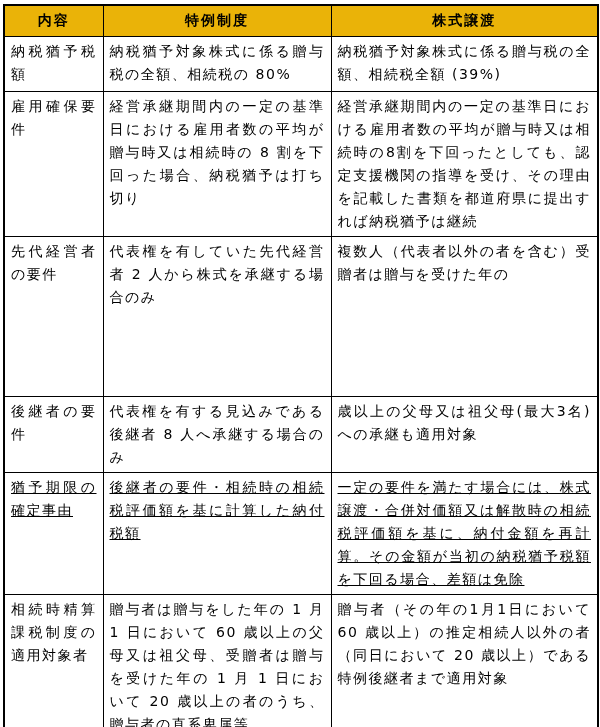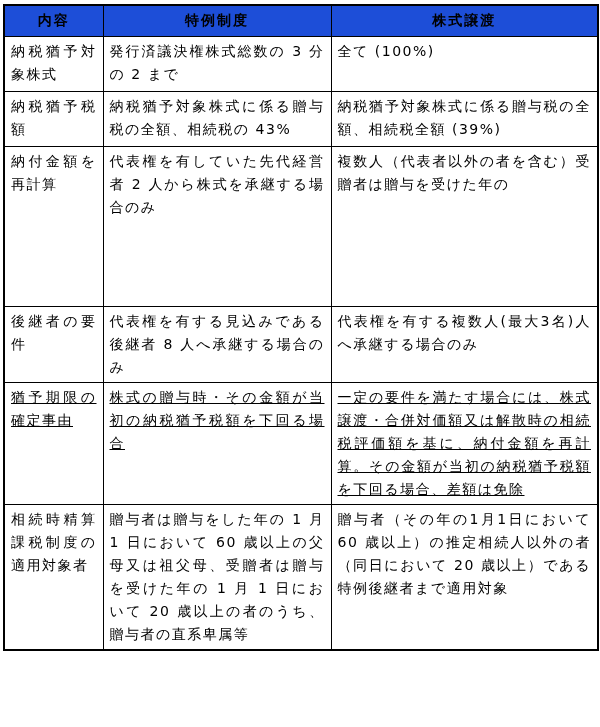--- a/index.html
+++ b/index.html
@@ -24,21 +24,21 @@
     border: 2px solid #000000;
   }
   table.compare th,
   table.compare td {
     border: 1px solid #000000;
     vertical-align: top;
     overflow: hidden;
     word-break: break-all;
   }
   table.compare th {
-    background: #1d4ed8;
+    background: #eab308;
     font-size: 14px;
     font-weight: bold;
     text-align: center;
     vertical-align: middle;
     height: 26px;
     padding: 2px 4px;
     letter-spacing: 2px;
   }
   table.compare td {
     font-size: 14px;
@@ -68,42 +68,42 @@
     </colgroup>
     <thead>
       <tr>
         <th>内容</th>
         <th>特例制度</th>
         <th>株式譲渡</th>
       </tr>
     </thead>
     <tbody>
       <tr>
-        <td class="c-item">納税猶予対象株式</td>
-        <td>発行済議決権株式総数の 3 分の 2 まで</td>
-        <td>全て (100%)</td>
-      </tr>
-      <tr>
         <td class="c-item">納税猶予税額</td>
-        <td>納税猶予対象株式に係る贈与税の全額、相続税の 43%</td>
+        <td>納税猶予対象株式に係る贈与税の全額、相続税の 80%</td>
         <td>納税猶予対象株式に係る贈与税の全額、相続税全額 (39%)</td>
       </tr>
       <tr>
-        <td class="c-item">納付金額を再計算</td>
+        <td class="c-item">雇用確保要件</td>
+        <td>経営承継期間内の一定の基準日における雇用者数の平均が贈与時又は相続時の 8 割を下回った場合、納税猶予は打ち切り</td>
+        <td>経営承継期間内の一定の基準日における雇用者数の平均が贈与時又は相続時の8割を下回ったとしても、認定支援機関の指導を受け、その理由を記載した書類を都道府県に提出すれば納税猶予は継続</td>
+      </tr>
+      <tr>
+        <td class="c-item">先代経営者の要件</td>
         <td>代表権を有していた先代経営者 2 人から株式を承継する場合のみ</td>
         <td>複数人（代表者以外の者を含む）受贈者は贈与を受けた年の</td>
       </tr>
       <tr>
         <td class="c-item">後継者の要件</td>
         <td>代表権を有する見込みである後継者 8 人へ承継する場合のみ</td>
-        <td>代表権を有する複数人(最大3名)人へ承継する場合のみ</td>
+        <td>歳以上の父母又は祖父母(最大3名)への承継も適用対象</td>
       </tr>
       <tr>
         <td class="c-item">猶予期限の確定事由</td>
-        <td>株式の贈与時・その金額が当初の納税猶予税額を下回る場合</td>
+        <td>後継者の要件・相続時の相続税評価額を基に計算した納付税額</td>
         <td>一定の要件を満たす場合には、株式譲渡・合併対価額又は解散時の相続税評価額を基に、納付金額を再計算。その金額が当初の納税猶予税額を下回る場合、差額は免除</td>
       </tr>
       <tr>
         <td class="c-item">相続時精算課税制度の適用対象者</td>
         <td>贈与者は贈与をした年の 1 月 1 日において 60 歳以上の父母又は祖父母、受贈者は贈与を受けた年の 1 月 1 日において 20 歳以上の者のうち、贈与者の直系卑属等</td>
         <td>贈与者（その年の1月1日において 60 歳以上）の推定相続人以外の者（同日において 20 歳以上）である特例後継者まで適用対象</td>
       </tr>
     </tbody>
   </table>
 </div>

